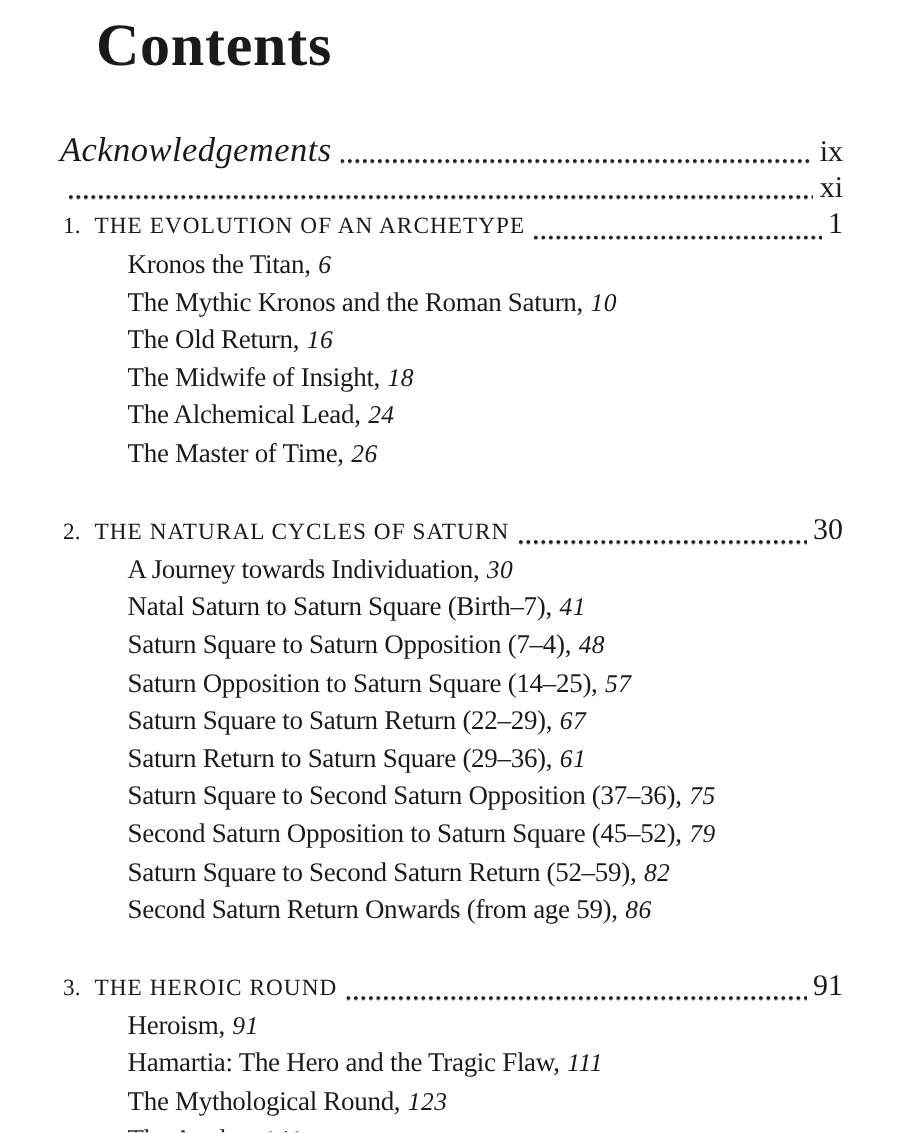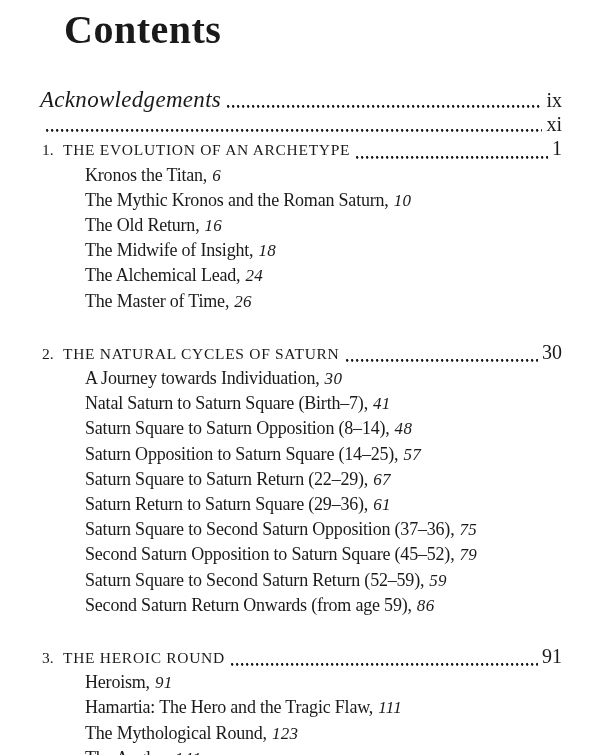--- a/index.html
+++ b/index.html
@@ -140,21 +140,21 @@
     <div>
   <div class="sec-row">
     <span>A Journey towards Individuation,</span><span class="sec-page">30</span>
   </div>
 
   <div class="sec-row">
     <span>Natal Saturn to Saturn Square (Birth–7),</span><span class="sec-page">41</span>
   </div>
 
   <div class="sec-row">
-    <span>Saturn Square to Saturn Opposition (8–14),</span><span class="sec-page">48</span>
+    <span>Saturn Square to Saturn Opposition (7–4),</span><span class="sec-page">48</span>
   </div>
 
   <div class="sec-row">
     <span>Saturn Opposition to Saturn Square (14–25),</span><span class="sec-page">57</span>
   </div>
 
   <div class="sec-row">
     <span>Saturn Square to Saturn Return (22–29),</span><span class="sec-page">67</span>
   </div>
 
@@ -164,21 +164,21 @@
 
   <div class="sec-row">
     <span>Saturn Square to Second Saturn Opposition (37–36),</span><span class="sec-page">75</span>
   </div>
 
   <div class="sec-row">
     <span>Second Saturn Opposition to Saturn Square (45–52),</span><span class="sec-page">79</span>
   </div>
 
   <div class="sec-row">
-    <span>Saturn Square to Second Saturn Return (52–59),</span><span class="sec-page">59</span>
+    <span>Saturn Square to Second Saturn Return (52–59),</span><span class="sec-page">82</span>
   </div>
 
   <div class="sec-row">
     <span>Second Saturn Return Onwards (from age 59),</span><span class="sec-page">86</span>
   </div>
 </div>
   </div>
 
   <div class="chapter">
     <div class="row">

